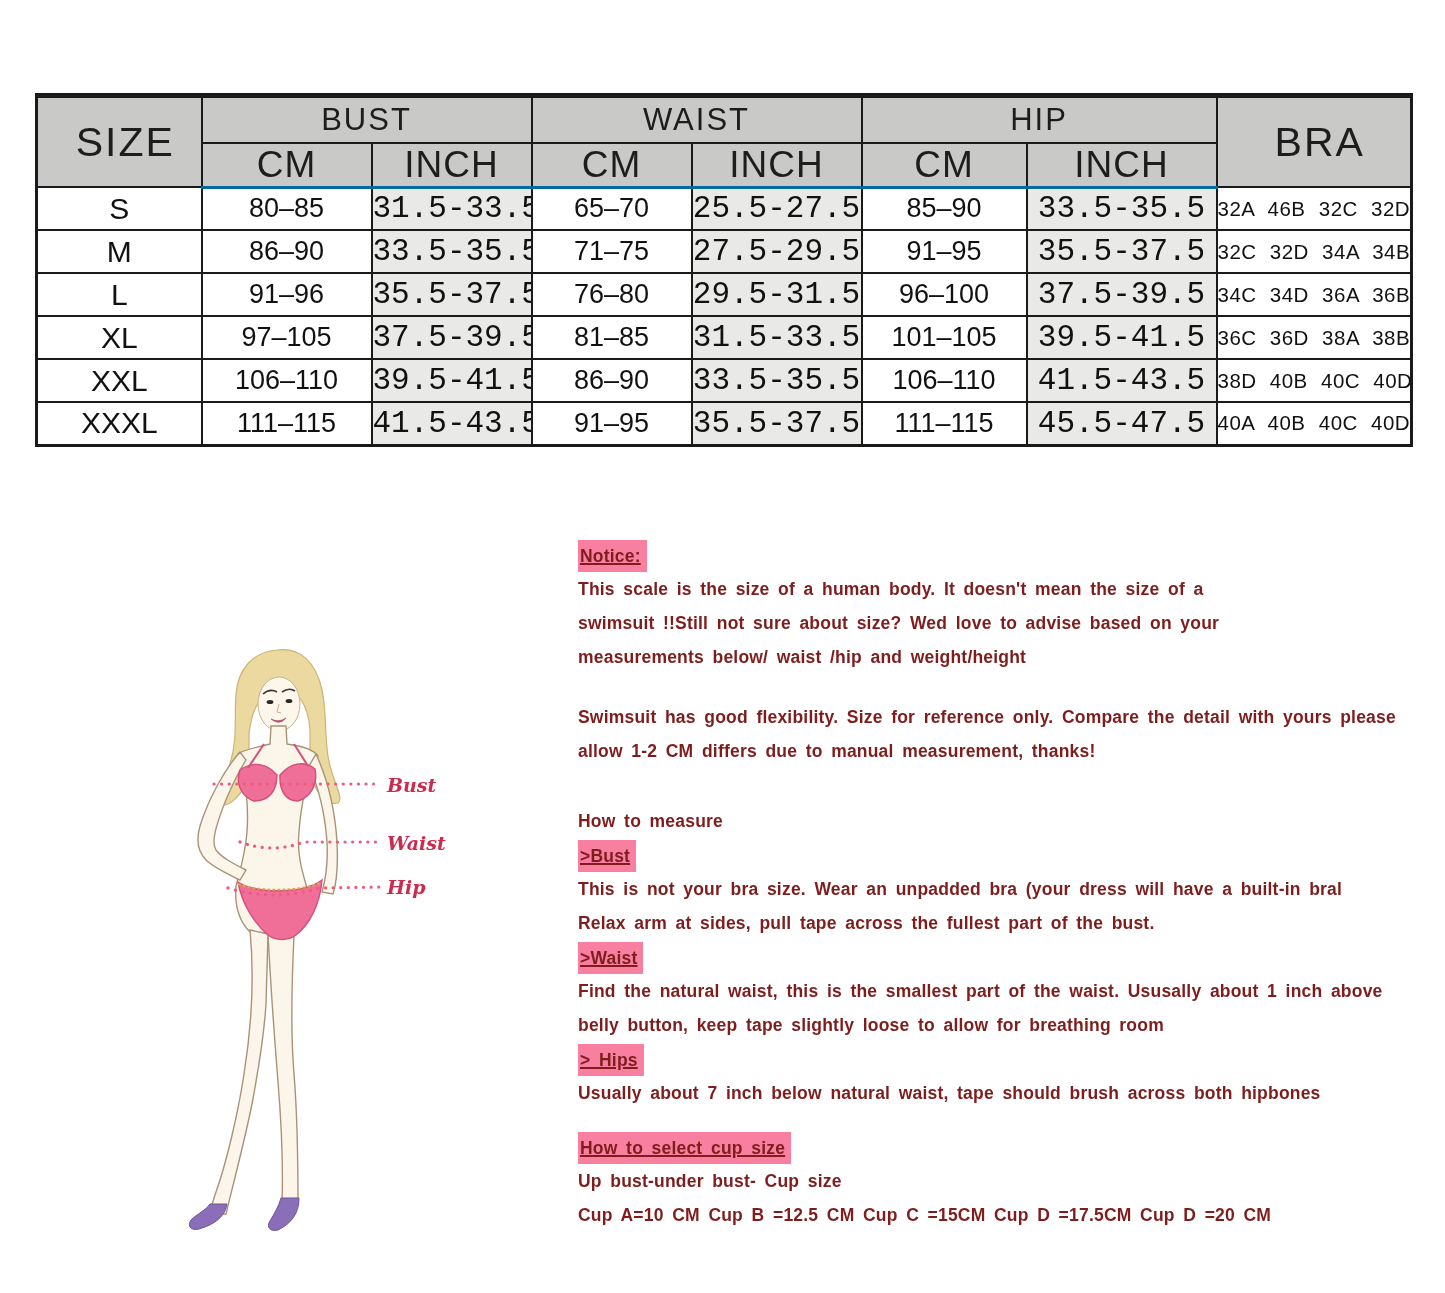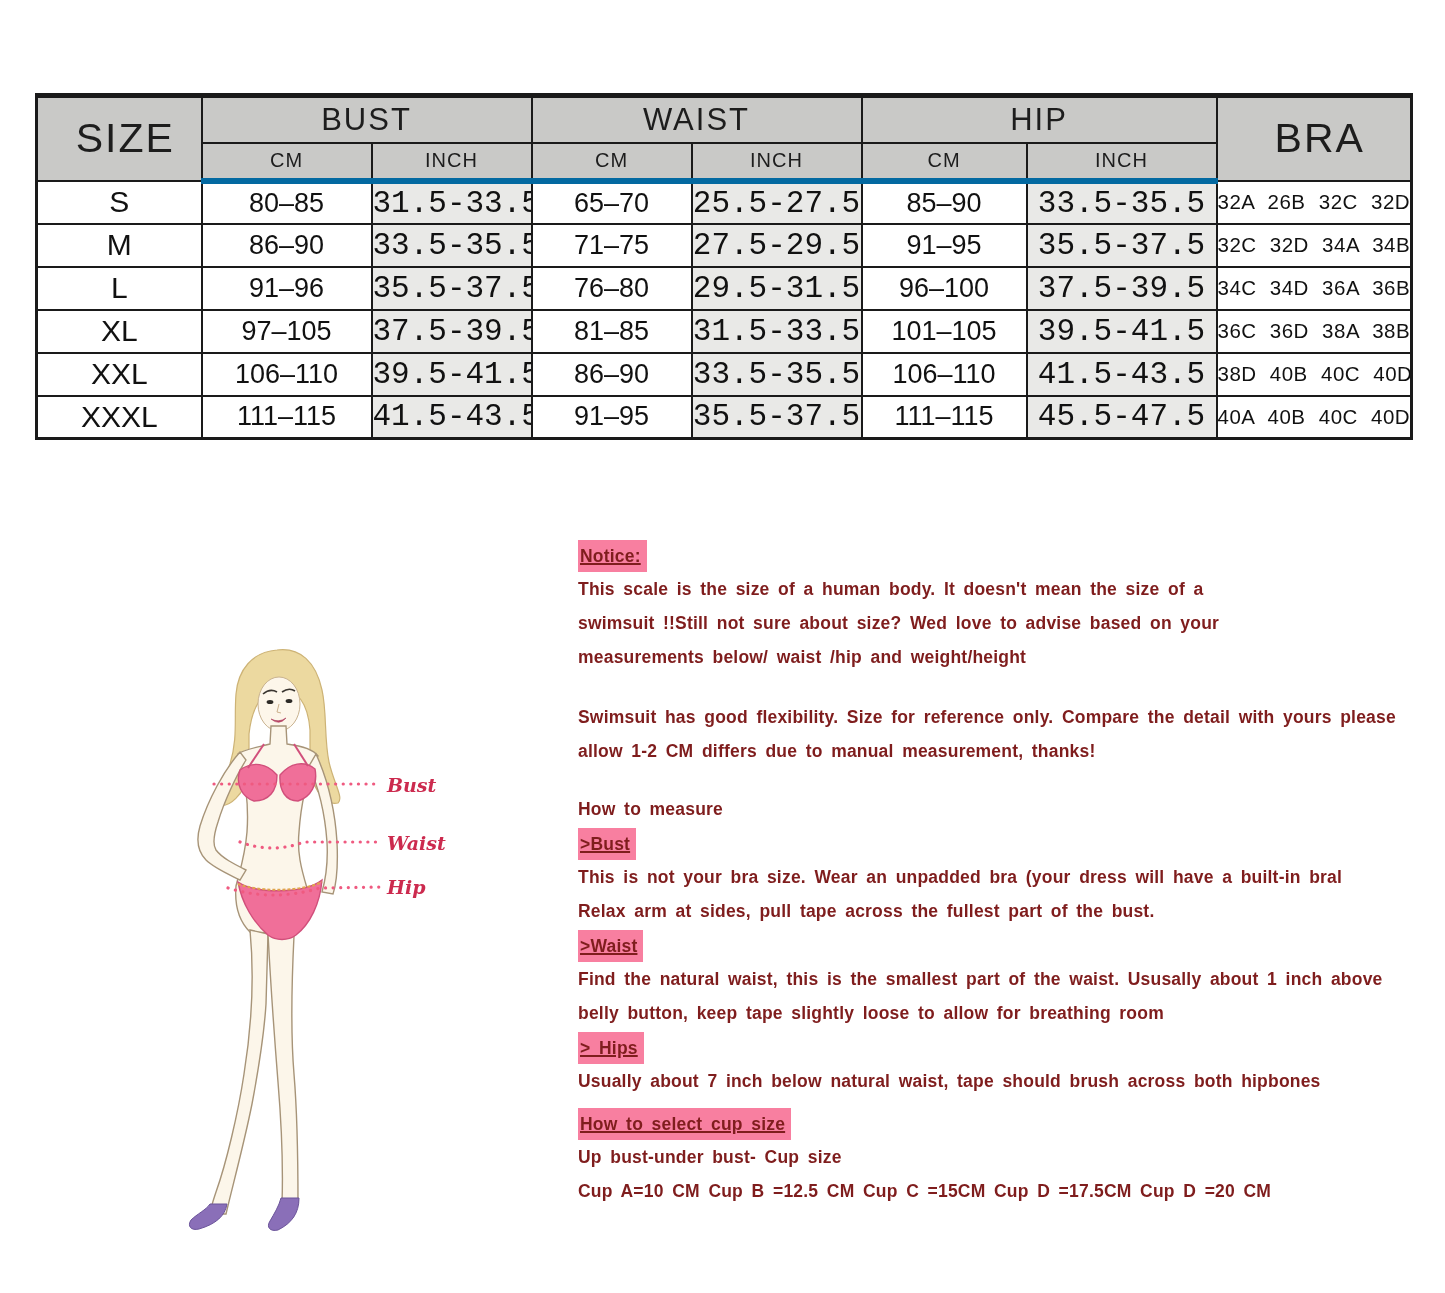--- a/index.html
+++ b/index.html
@@ -29,21 +29,21 @@
     padding: 0;
     overflow: hidden;
     white-space: nowrap;
   }
   .size-table thead th {
     background: #c9c9c7;
     font-weight: 500;
     color: #1d1d1d;
   }
   .size-table .hrow1 th { height: 47px; font-size: 31px; letter-spacing: 2px; }
-  .size-table .hrow2 th { height: 38px; font-size: 20px; letter-spacing: 1px; border-bottom: 6px solid #0369a1; }
+  .size-table .hrow2 th { height: 38px; font-size: 37px; letter-spacing: 1px; border-bottom: 3px solid #0369a1; }
   .size-table th.span2 { font-size: 41px; padding-left: 12px; }
   .size-table tbody td { height: 43px; background: #fff; }
   .size-table td.c-size { font-size: 30px; }
   .size-table td.c-cm   { font-size: 27px; border-radius: 9px; }
   .size-table td.c-inch {
     font-size: 31px;
     font-family: "Liberation Mono", "DejaVu Sans Mono", monospace;
     background: #e9e9e7;
   }
   .size-table td.c-bra  { font-size: 20.5px; word-spacing: 7px; letter-spacing: 0.5px; }
@@ -53,22 +53,22 @@
     position: absolute; left: 578px; top: 540px;
     width: 862px;
     font-weight: bold;
     font-size: 17.5px;
     letter-spacing: 0.2px;
     word-spacing: 3.5px;
     color: #7f1d1d;
   }
   .info-block .line { height: 34px; line-height: 30px; white-space: nowrap; }
   .gap-lg { margin-top: 26px; }
-  .gap-md { margin-top: 24px; }
-  .gap-sm { margin-top: 8px; }
+  .gap-md { margin-top: 36px; }
+  .gap-sm { margin-top: 20px; }
   .hl {
     display: inline-block;
     background: #f87fa0;
     padding: 1px 6px 1px 2px;
     text-decoration: underline;
     text-decoration-thickness: 2px;
     text-underline-offset: 1px;
   }
 
   
@@ -114,21 +114,21 @@
   </thead>
   <tbody>
     <tr>
       <td class="c-size">S</td>
       <td class="c-cm">80–85</td>
       <td class="c-inch">31.5-33.5</td>
       <td class="c-cm">65–70</td>
       <td class="c-inch">25.5-27.5</td>
       <td class="c-cm">85–90</td>
       <td class="c-inch">33.5-35.5</td>
-      <td class="c-bra">32A 26B 32C 32D</td>
+      <td class="c-bra">32A 46B 32C 32D</td>
     </tr>
     <tr>
       <td class="c-size">M</td>
       <td class="c-cm">86–90</td>
       <td class="c-inch">33.5-35.5</td>
       <td class="c-cm">71–75</td>
       <td class="c-inch">27.5-29.5</td>
       <td class="c-cm">91–95</td>
       <td class="c-inch">35.5-37.5</td>
       <td class="c-bra">32C 32D 34A 34B</td>

